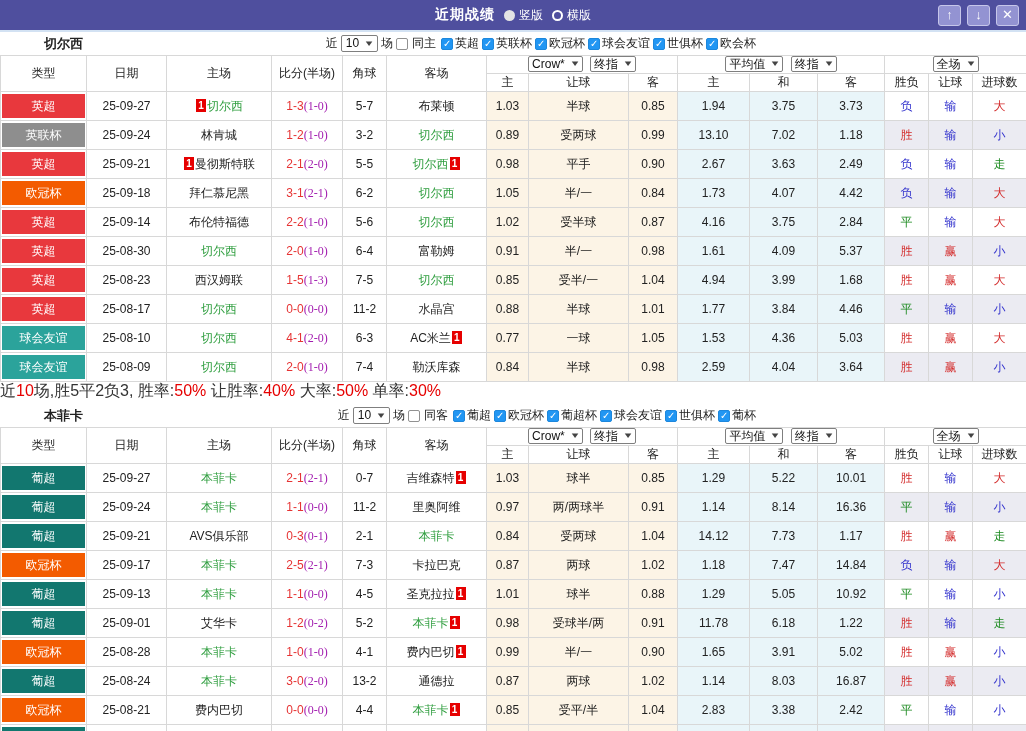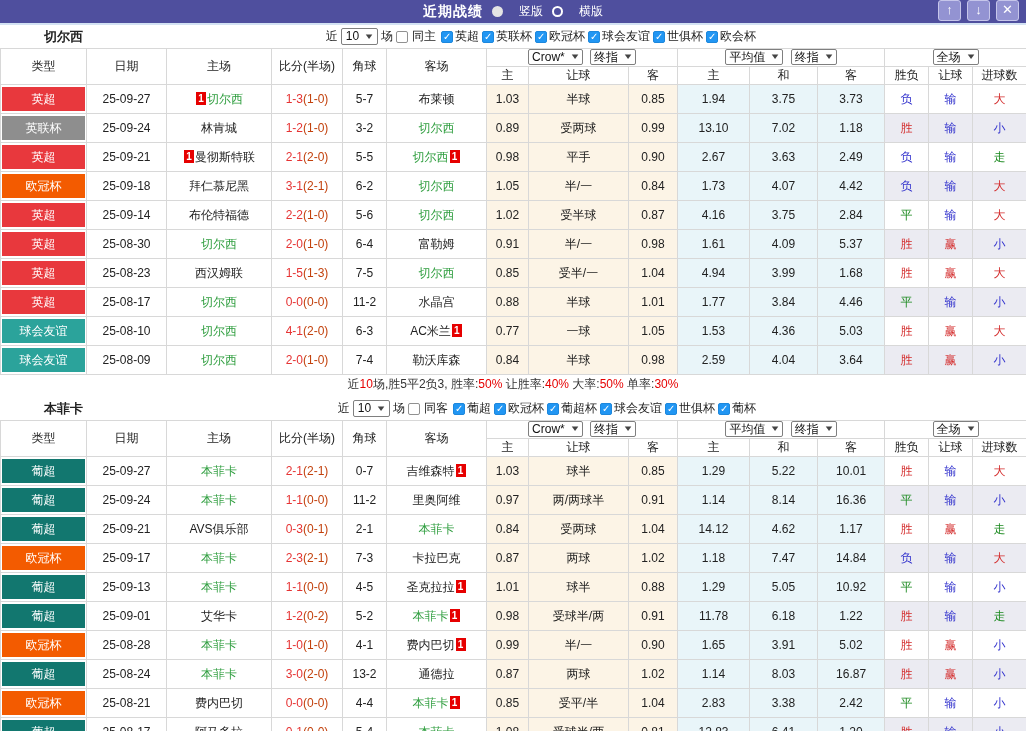--- a/index.html
+++ b/index.html
@@ -2,24 +2,24 @@
 <html><head>
 <meta charset="utf-8">
 <style>
   html,body{margin:0;padding:0;}
   body{
     width:1026px;height:731px;overflow:hidden;background:#fff;
     font-family:"Liberation Sans","DejaVu Sans",sans-serif;
     -webkit-font-smoothing:antialiased;
   }
   
-  .titlebar{height:23px;background:#4f4f9e;position:relative;display:flex;}
+  .titlebar{height:30px;background:#4f4f9e;position:relative;display:flex;align-items:center;}
   .title-wrap{position:absolute;left:0;right:0;top:0;bottom:0;display:flex;justify-content:center;align-items:center;gap:9px;color:#fff;}
   .title{font-weight:bold;font-size:14px;letter-spacing:1px;}
-  .radio-item{display:inline-flex;align-items:center;gap:16px;font-size:12px;color:#fff;}
+  .radio-item{display:inline-flex;align-items:center;gap:4px;font-size:12px;color:#fff;}
   .radio{width:11px;height:11px;border-radius:50%;background:#e4e4e4;display:inline-block;}
   .radio.off{width:7px;height:7px;background:#4f4f9e;border:2px solid #fff;}
   .win-buttons{margin-left:auto;display:flex;gap:6px;padding-right:7px;z-index:2;}
   .wbtn{width:21px;height:19px;background:#9393d2;border:1px solid #c6c6ea;border-radius:3px;color:#fff;
         font-size:13px;line-height:17px;text-align:center;font-weight:bold;cursor:default;}
   .accent{height:2px;background:#d3e2f3;}
   
   .section-bar{height:23px;display:flex;align-items:center;font-size:13px;color:#222;}
   .team-name{margin-left:44px;font-weight:bold;font-size:13px;}
   .filters{margin-left:auto;margin-right:268px;display:flex;align-items:center;gap:3px;font-size:12px;white-space:nowrap;}
@@ -36,28 +36,28 @@
   thead th{height:17px;line-height:17px;font-weight:normal;background:#fff;}
   thead th.span2{height:35px;line-height:normal;vertical-align:middle;}
   thead .sel{margin:0 2px;padding:0 3px;line-height:14px;}
   td.c-type{padding:1px;background:#fff;}
   .type-badge{height:24px;line-height:24px;color:#fff;font-size:12px;}
   td.c-crow{background:#fcf4e6;}
   td.c-avg{background:#e9f5f9;}
   td.c-res{background:#fff;}
   tr.alt td.c-res{background:#ebebf2;}
   .score-main{color:#e63333;}
-  .score-half{color:#c2410c;}
+  .score-half{color:#a21caf;font-family:Liberation Serif, serif;}
   .tracked{color:#2f9e3f;}
   .rk{display:inline-block;background:#e60000;color:#fff;font-size:10px;font-weight:bold;line-height:13px;height:13px;
       min-width:8px;padding:0 1px;vertical-align:1px;margin:0 1px;}
   .t-r{color:#d42f2f;}
   .t-b{color:#3232cd;}
   .t-g{color:#1e8b22;}
-  .summary{height:18px;line-height:18px;text-align:center;font-size:12px;color:#333;}
+  .summary{height:18px;line-height:18px;text-align:left;font-size:16px;color:#333;}
   .summary .red{color:#e60000;}
   .gap{height:4px;}
 </style>
 </head>
 <body>
 
 <div class="titlebar">
   <div class="title-wrap">
     <span class="title">近期战绩</span>
     <span class="radio-item">
@@ -504,33 +504,33 @@
         </td>
         <td class="c-date">25-09-21</td>
         <td class="c-team"><span>AVS俱乐部</span></td>
         <td class="c-score"><span class="score-main">0-3</span><span class="score-half">(0-1)</span></td>
         <td class="c-corner">2-1</td>
         <td class="c-team"><span class="tracked">本菲卡</span></td>
         <td class="c-crow">0.84</td>
         <td class="c-crow">受两球</td>
         <td class="c-crow">1.04</td>
         <td class="c-avg">14.12</td>
-        <td class="c-avg">4.62</td>
+        <td class="c-avg">7.73</td>
         <td class="c-avg">1.17</td>
         <td class="c-res t-r">胜</td>
         <td class="c-res t-r">赢</td>
         <td class="c-res t-g">走</td>
       </tr>
       <tr class="alt">
         <td class="c-type">
           <div class="type-badge" style="background: rgb(243, 91, 0);">欧冠杯</div>
         </td>
         <td class="c-date">25-09-17</td>
         <td class="c-team"><span class="tracked">本菲卡</span></td>
-        <td class="c-score"><span class="score-main">2-3</span><span class="score-half">(2-1)</span></td>
+        <td class="c-score"><span class="score-main">2-5</span><span class="score-half">(2-1)</span></td>
         <td class="c-corner">7-3</td>
         <td class="c-team"><span>卡拉巴克</span></td>
         <td class="c-crow">0.87</td>
         <td class="c-crow">两球</td>
         <td class="c-crow">1.02</td>
         <td class="c-avg">1.18</td>
         <td class="c-avg">7.47</td>
         <td class="c-avg">14.84</td>
         <td class="c-res t-b">负</td>
         <td class="c-res t-b">输</td>

